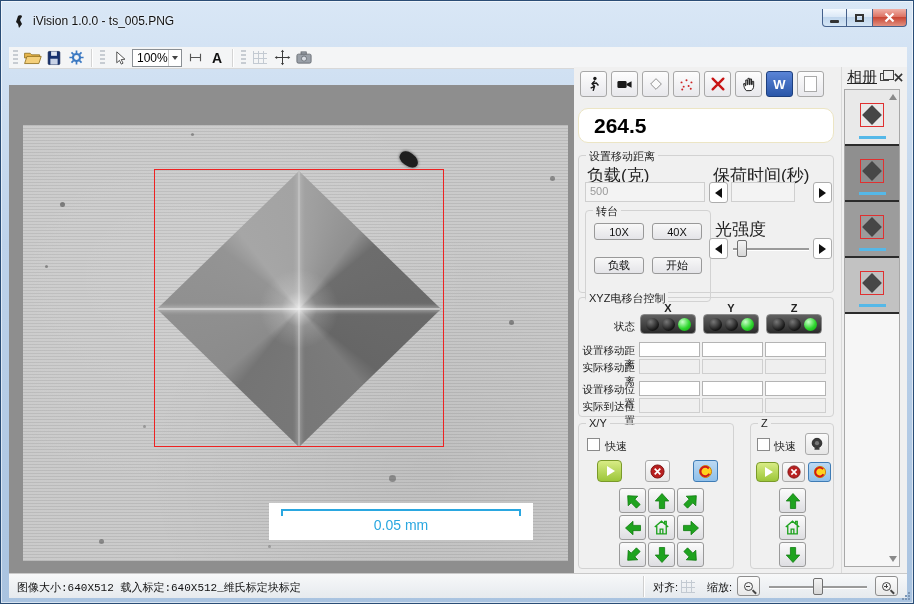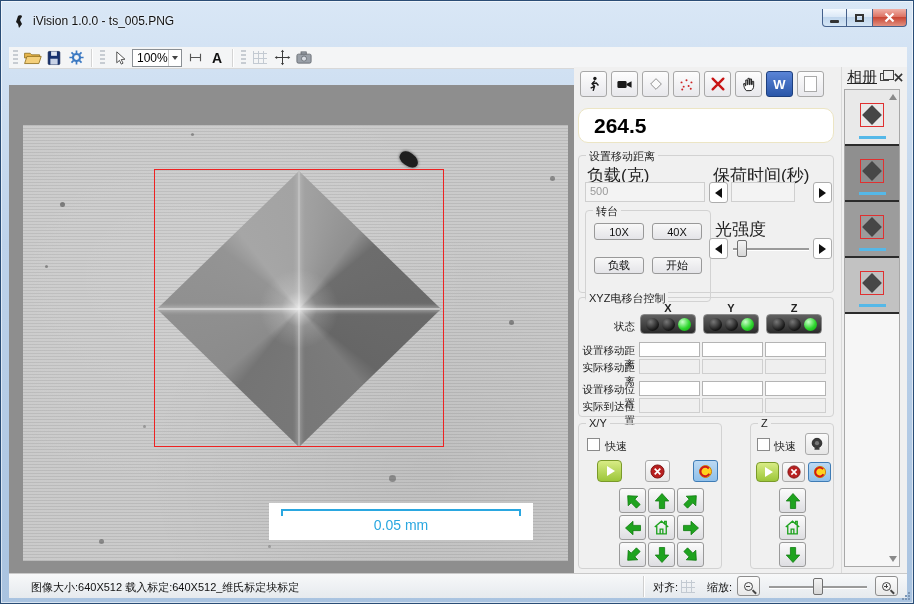--- a/index.html
+++ b/index.html
@@ -120,21 +120,21 @@
   .thumb .rsq { position:absolute; left:15px; top:13px; width:24px; height:24px; border:1px solid #e03030; }
   .thumb .dia { position:absolute; left:4px; top:4px; width:14px; height:14px; background:#474747; transform:rotate(45deg); }
   .thumb .bluebar { position:absolute; left:14px; bottom:5px; width:27px; height:3px; background:#55b8e8; }
   .t1 { background:#e9e9e9; } .t2 { background:#8f8f8f; } .t3 { background:#9c9c9c; } .t4 { background:#c2c2c2; }
   .scr { position:absolute; right:2px; width:0; height:0; }
   .scr.up { top:4px; border-left:4px solid transparent; border-right:4px solid transparent; border-bottom:6px solid #8a8a8a; }
   .scr.down { bottom:4px; border-left:4px solid transparent; border-right:4px solid transparent; border-top:6px solid #8a8a8a; }
   
   .statusbar { position:absolute; left:8px; top:572px; width:898px; height:25px;
     background:linear-gradient(180deg,#f7f8f9,#e6eaee); border-top:1px solid #c9c9c9; font-size:11px; color:#111; }
-  .sb-info { position:absolute; left:22px; top:6px; }
+  .sb-info { position:absolute; left:8px; top:6px;font-family:Liberation Mono, monospace; }
   .sb-sep { position:absolute; top:2px; width:1px; height:21px; background:#cfcfcf; box-shadow:1px 0 0 #fff; }
   .sb-lbl { position:absolute; top:6px; }
   .gridic { position:absolute; width:14px; height:13px;
     background:
      repeating-linear-gradient(90deg,#c3cad2 0 1px,transparent 1px 5px),
      repeating-linear-gradient(0deg,#c3cad2 0 1px,transparent 1px 5px); }
   .zoombtn { position:absolute; top:2px; width:23px; height:20px; border:1px solid #8e8e8e; border-radius:3px;
     background:linear-gradient(180deg,#fcfcfc,#e8e8e8); display:flex; align-items:center; justify-content:center; }
   .mag { position:relative; width:9px; height:9px; border:1.5px solid #444; border-radius:50%; }
   .mag::after { content:""; position:absolute; left:7px; top:8px; width:5px; height:1.5px; background:#444; transform:rotate(45deg); }
@@ -376,21 +376,21 @@
       <span class="sfield" style="left:60px; top:83px;"></span>
       <span class="sfield" style="left:123px; top:83px;"></span>
       <span class="sfield" style="left:186px; top:83px;"></span>
 
       <span class="srow-lbl" style="left:0px; top:102px;">实际到达位置</span>
       <span class="sfield dis" style="left:60px; top:100px;"></span>
       <span class="sfield dis" style="left:123px; top:100px;"></span>
       <span class="sfield dis" style="left:186px; top:100px;"></span>
     </div>
 
-    <div class="grp" style="left:4px; top:356px; width:144px; height:146px;">
+    <div class="grp" style="left:4px; top:356px; width:156px; height:146px;">
       <span class="legend">X/Y</span>
       <span class="checkbox" style="left:8px; top:14px;"></span>
       <span class="ck-lbl" style="left:26px; top:15px;">快速</span>
 
       <span class="playbtn" style="left:18px; top:36px; width:25px; height:22px;">
           <span class="playtri"></span>
         </span>
       <span class="stopbtn" style="left:66px; top:36px; width:25px; height:22px;">
         <svg width="15" height="15" viewBox="0 0 16 16">
           <circle cx="8" cy="8" r="7" fill="#b82020" stroke="#7e1010"></circle>

